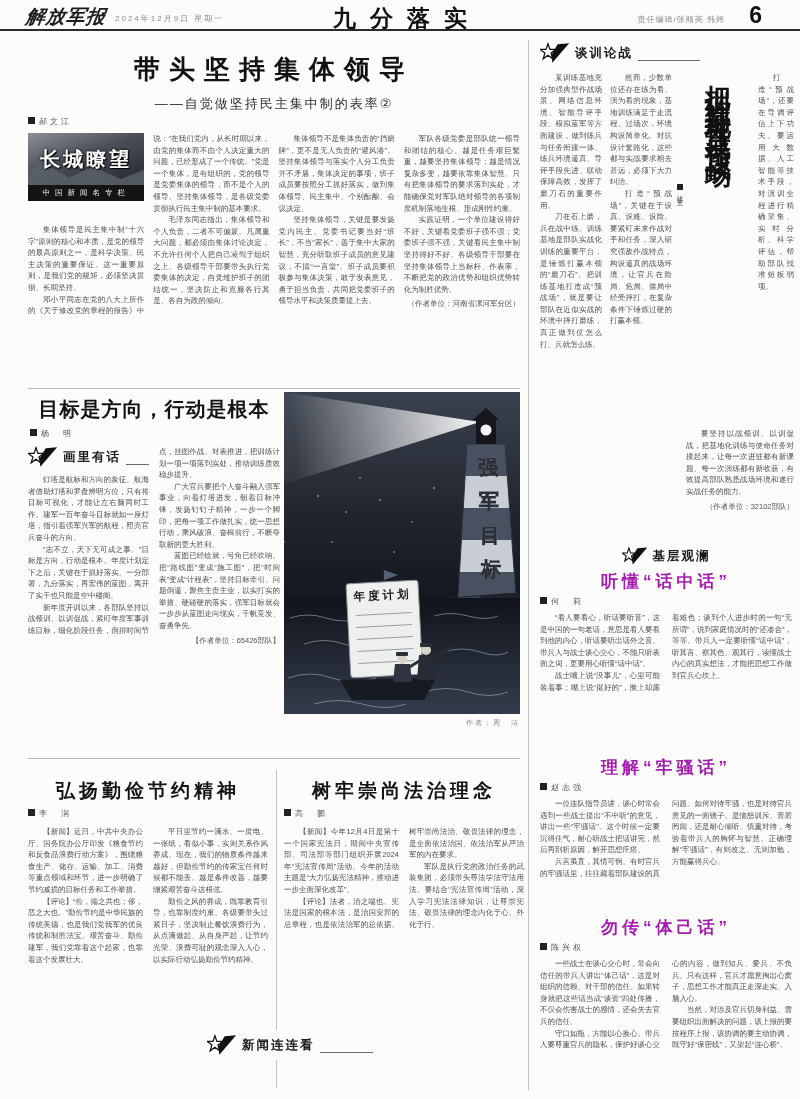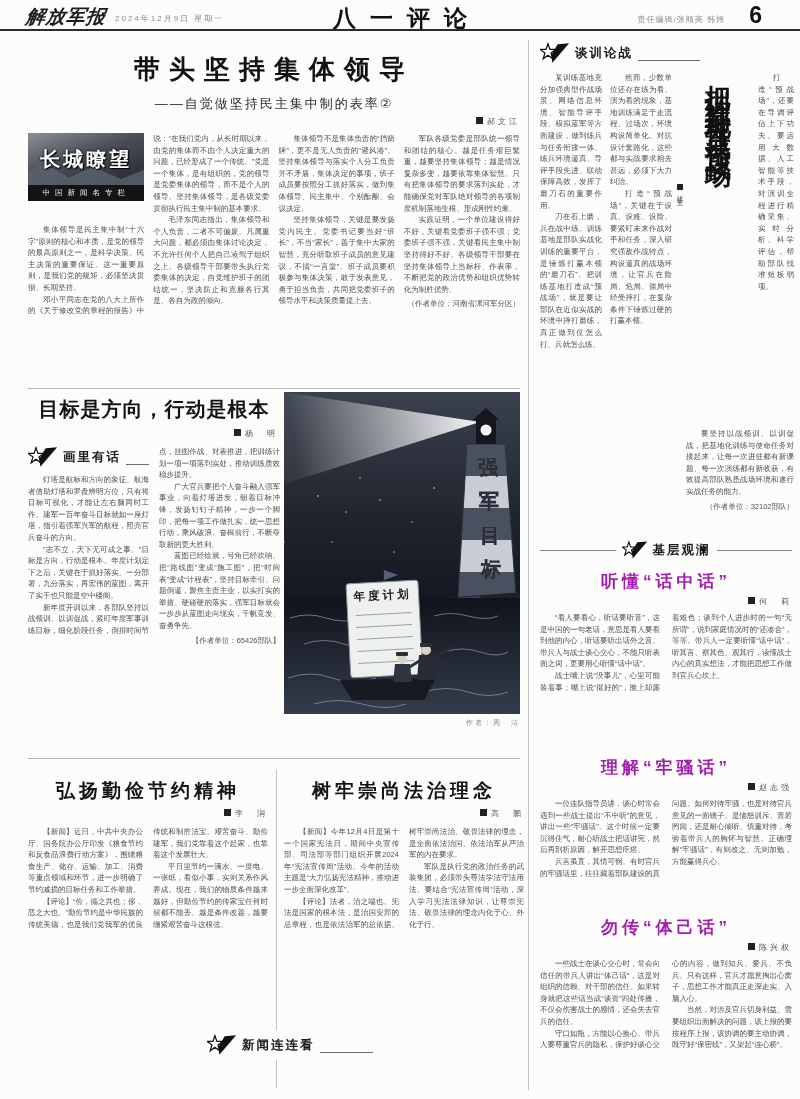--- a/index.html
+++ b/index.html
@@ -15,21 +15,21 @@
   .hdr-date { position:absolute; left:115px; top:13px; font-size:8px; color:#8a8a8a; letter-spacing:2px; }
   .hdr-section { position:absolute; left:0; right:0; top:3px; text-align:center; font-size:23px; font-weight:bold;
     color:#111; letter-spacing:14px; text-indent:14px; }
   .hdr-editors { position:absolute; right:75px; top:14px; font-size:8px; color:#8a8a8a; letter-spacing:1px; }
   .hdr-page { position:absolute; right:38px; top:2px; font-size:23px; font-weight:bold; color:#111; }
   
   .vline { position:absolute; width:1px; background:#c2c2c2; }
   .hline { position:absolute; height:1px; background:#b5b5b5; }
   .tiny p { font-size:7.5px; line-height:11.6px; color:#4e4e4e; text-align:justify; text-indent:2em; margin:0; }
   .tiny p.unit { text-align:right; text-indent:0; margin-top:3px; color:#555; }
-  .byline { font-size:8px; color:#555; text-align:right; letter-spacing:3px; }
+  .byline { font-size:8px; color:#555; text-align:left; letter-spacing:3px; }
   .byline .sq { display:inline-block; width:7px; height:7px; background:#222; margin-right:4px; }
   
   .sbadge { display:flex; align-items:center; gap:5px; }
   .sbadge svg { flex:0 0 auto; }
   .sbadge .lbl { font-size:12.5px; font-weight:bold; color:#1a1a1a; letter-spacing:2px; white-space:nowrap; }
   .sbadge .rule { flex:1; height:1px; background:#6b6b6b; align-self:flex-end; margin-bottom:3px; }
   
   .main-title { position:absolute; left:28px; top:52px; width:492px; text-align:center; font-size:26px;
     font-weight:bold; color:#121212; letter-spacing:9px; }
   .main-sub { position:absolute; left:28px; top:95px; width:492px; text-align:center; font-size:13px; color:#2e2e2e; letter-spacing:2px; }
@@ -61,34 +61,34 @@
   .bl-body { position:absolute; top:826px; width:240px; height:260px; column-count:2; column-gap:10px; }
   .news-badge { position:absolute; left:205px; top:1030px; width:170px; background:#fcfcfa; padding:4px 2px; }
   
   .rt-badge { position:absolute; left:540px; top:42px; width:160px; }
   .rt-col { position:absolute; }
   .vtitle-wrap { position:absolute; left:688px; top:64px; width:62px; height:352px; }
   .vtitle { writing-mode:vertical-rl; font-size:26px; font-weight:bold; color:#111; letter-spacing:7px;
     height:100%; margin:0 auto; }
   .vauthor { position:absolute; left:-13px; top:120px; writing-mode:vertical-rl; font-size:6.5px; color:#555; letter-spacing:2px;}
   .vauthor .sq { display:inline-block; width:6px; height:6px; background:#222; }
-  .jl-row { position:absolute; left:540px; top:540px; width:252px; display:flex; align-items:center; gap:6px; }
+  .jl-row { position:absolute; left:540px; top:540px; width:252px; display:flex; align-items:center; gap:6px;flex-direction:column; }
   .jl-row .line { flex:1; height:1px; background:#8a8a8a; }
   .ra-title { position:absolute; left:540px; width:252px; text-align:center; font-size:17px; font-weight:bold;
     color:#a21caf; letter-spacing:4px; }
   .ra-by { position:absolute; left:540px; width:252px; }
   .ra-body { position:absolute; left:540px; width:252px; column-count:2; column-gap:12px; }
 </style>
 </head>
 <body>
 
 <div class="hdr">
   <div class="hdr-logo">解放军报</div>
   <div class="hdr-date">2024年12月9日 星期一</div>
-  <div class="hdr-section">八一评论</div>
+  <div class="hdr-section">九分落实</div>
   <div class="hdr-editors">责任编辑/张顺亮 韩炜</div>
   <div class="hdr-page">6</div>
 </div>
 
 <div class="vline" style="left:528px; top:40px; height:1050px;"></div>
 <div class="hline" style="left:28px; top:388px; width:492px;"></div>
 <div class="hline" style="left:28px; top:758px; width:492px;"></div>
 <div class="vline" style="left:276px; top:770px; height:318px;"></div>
 
 <div class="main-title">带头坚持集体领导</div>
@@ -224,20 +224,21 @@
   </svg>
 </div>
 <div class="illus-credit">作者：周　洁</div>
 
 <div class="bl-title" style="left:28px;">弘扬勤俭节约精神</div>
 <div class="bl-by byline" style="left:28px;"><span class="sq"></span><span>李　润</span></div>
 <div class="bl-body tiny" style="left:28px;">
     <p>【新闻】近日，中共中央办公厅、国务院办公厅印发《粮食节约和反食品浪费行动方案》，围绕粮食生产、储存、运输、加工、消费等重点领域和环节，进一步明确了节约减损的目标任务和工作举措。</p>
     <p>【评论】“俭，德之共也；侈，恶之大也。”勤俭节约是中华民族的传统美德，也是我们党我军的优良传统和制胜法宝。艰苦奋斗、勤俭建军，我们党靠着这个起家，也靠着这个发展壮大。</p>
     <p>平日里节约一滴水、一度电、一张纸，看似小事，实则关系作风养成。现在，我们的物质条件越来越好，但勤俭节约的传家宝任何时候都不能丢。越是条件改善，越要绷紧艰苦奋斗这根弦。</p>
+    <p>勤俭之风的养成，既靠教育引导，也靠制度约束。各级要带头过紧日子，坚决制止餐饮浪费行为，从点滴做起、从自身严起，让节约光荣、浪费可耻的观念深入人心，以实际行动弘扬勤俭节约精神。</p>
   </div>
 
 <div class="bl-title" style="left:284px;">树牢崇尚法治理念</div>
 <div class="bl-by byline" style="left:284px;"><span class="sq"></span><span>高　鹏</span></div>
 <div class="bl-body tiny" style="left:284px;">
     <p>【新闻】今年12月4日是第十一个国家宪法日，期间中央宣传部、司法部等部门组织开展2024年“宪法宣传周”活动。今年的活动主题是“大力弘扬宪法精神，推动进一步全面深化改革”。</p>
     <p>【评论】法者，治之端也。宪法是国家的根本法，是治国安邦的总章程，也是依法治军的总依据。树牢崇尚法治、敬畏法律的理念，是全面依法治国、依法治军从严治军的内在要求。</p>
     <p>军队是执行党的政治任务的武装集团，必须带头尊法学法守法用法。要结合“宪法宣传周”活动，深入学习宪法法律知识，让尊崇宪法、敬畏法律的理念内化于心、外化于行。</p>
   </div>
 

